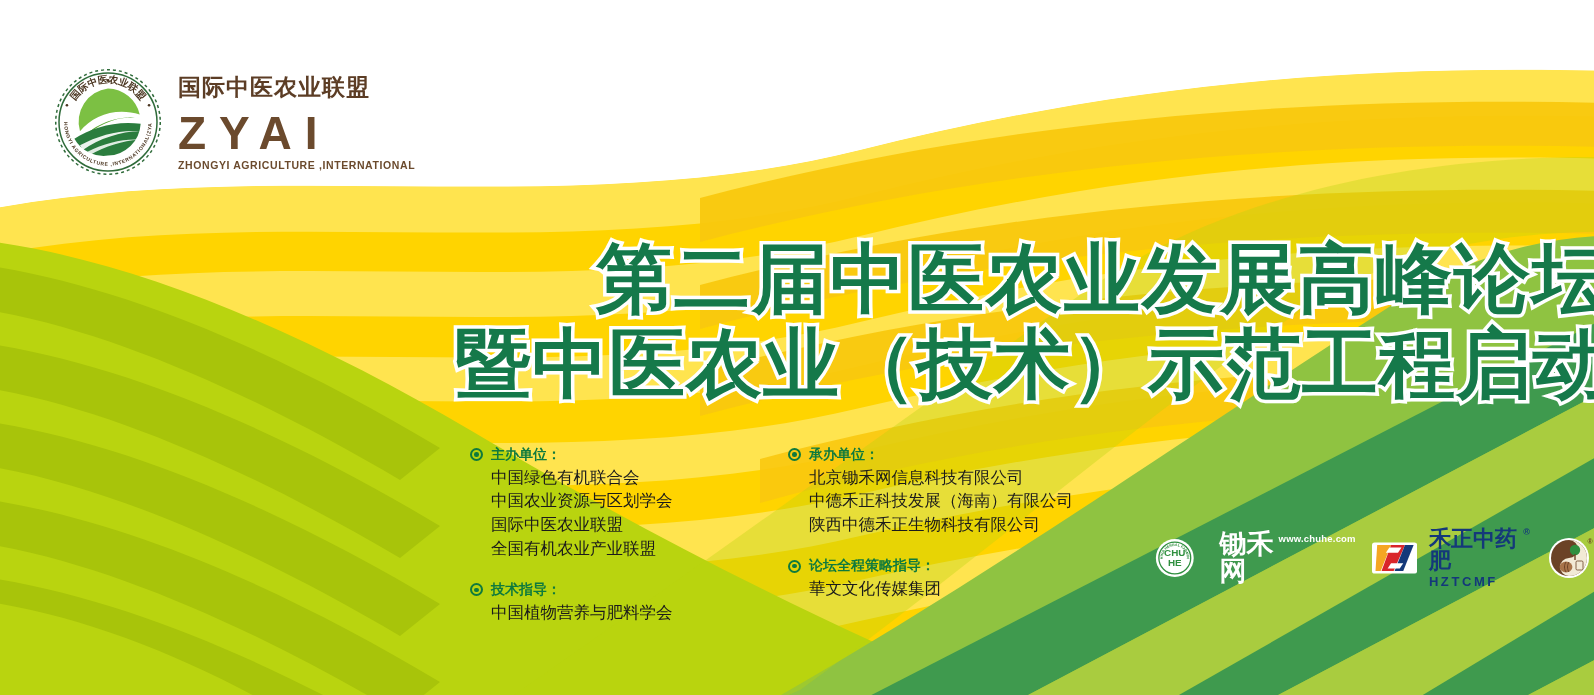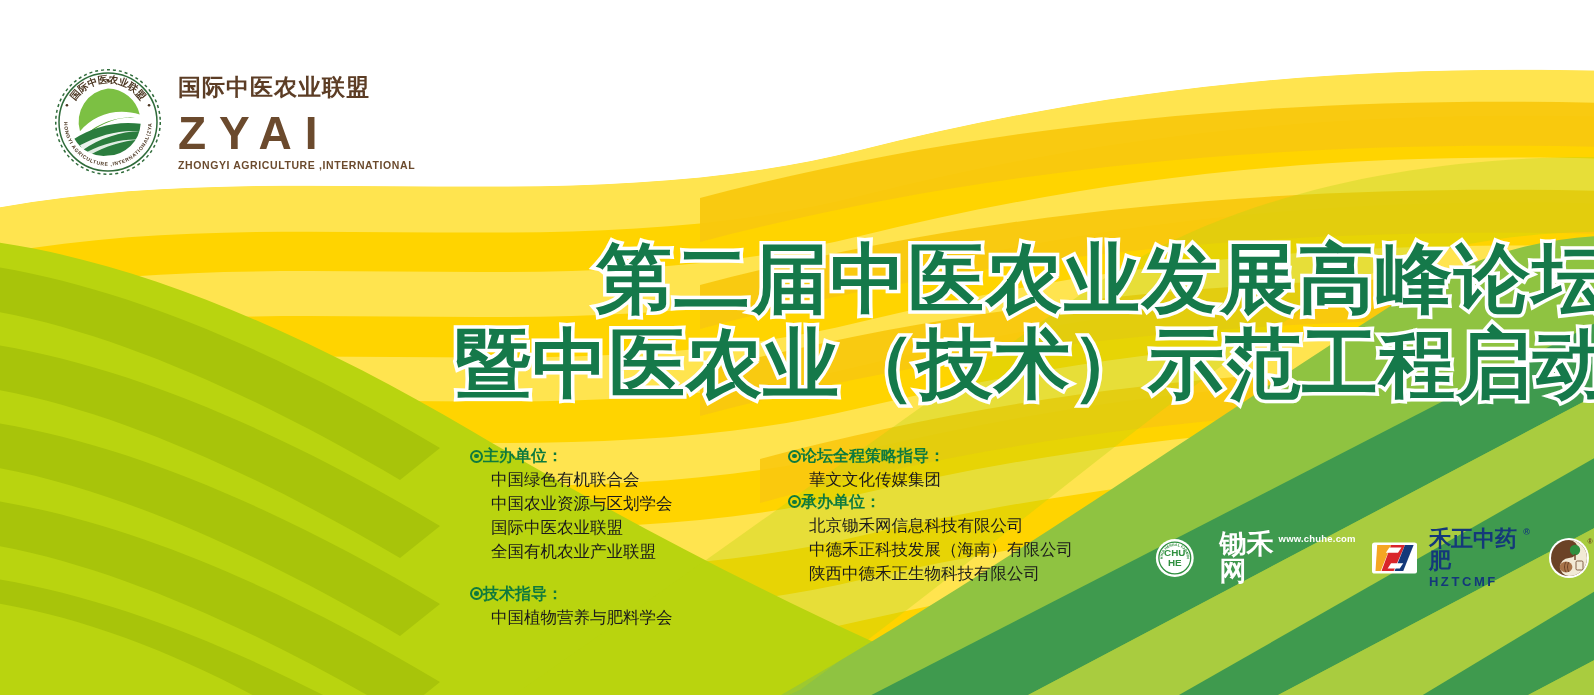--- a/index.html
+++ b/index.html
@@ -107,22 +107,22 @@
     display: flex;
     gap: 40px;
   }
   .info-col { width: 278px; }
   .info-col.right { width: 300px; }
   .info-group { margin-bottom: 20px; }
   .info-group.last { margin-bottom: 0; }
   .group-head {
     display: flex;
     align-items: center;
-    gap: 0;
-    font-size: 16px;
+    gap: 8px;
+    font-size: 14px;
     font-weight: bold;
     color: #0f7a3d;
     line-height: 1.25;
     white-space: nowrap;
     margin-bottom: 2px;
   }
   .bullet {
     flex: 0 0 auto;
     width: 13px;
     height: 13px;
@@ -311,35 +311,35 @@
       <div class="info-group last">
         <div class="group-head">
           <span class="bullet"></span>
           <span>技术指导：</span>
         </div>
         <div class="info-item">中国植物营养与肥料学会</div>
       </div>
     </div>
 
     <div class="info-col right">
+      <div class="info-group">
+        <div class="group-head">
+          <span class="bullet"></span>
+          <span>承办单位：</span>
+        </div>
+        <div class="info-item">北京锄禾网信息科技有限公司</div>
+        <div class="info-item">中德禾正科技发展（海南）有限公司</div>
+        <div class="info-item">陕西中德禾正生物科技有限公司</div>
+      </div>
       <div class="info-group last">
         <div class="group-head">
           <span class="bullet"></span>
           <span>论坛全程策略指导：</span>
         </div>
         <div class="info-item">華文文化传媒集团</div>
-      </div>
-      <div class="info-group">
-        <div class="group-head">
-          <span class="bullet"></span>
-          <span>承办单位：</span>
-        </div>
-        <div class="info-item">北京锄禾网信息科技有限公司</div>
-        <div class="info-item">中德禾正科技发展（海南）有限公司</div>
-        <div class="info-item">陕西中德禾正生物科技有限公司</div>
       </div>
     </div>
 
   </div>
 
   <div id="sponsors">
 
     <div class="sponsor" id="sp-chuhe">
       <svg width="46" height="46" viewBox="0 0 46 46" xmlns="http://www.w3.org/2000/svg">
         <circle cx="23" cy="23" r="22" fill="#ffffff"></circle>

